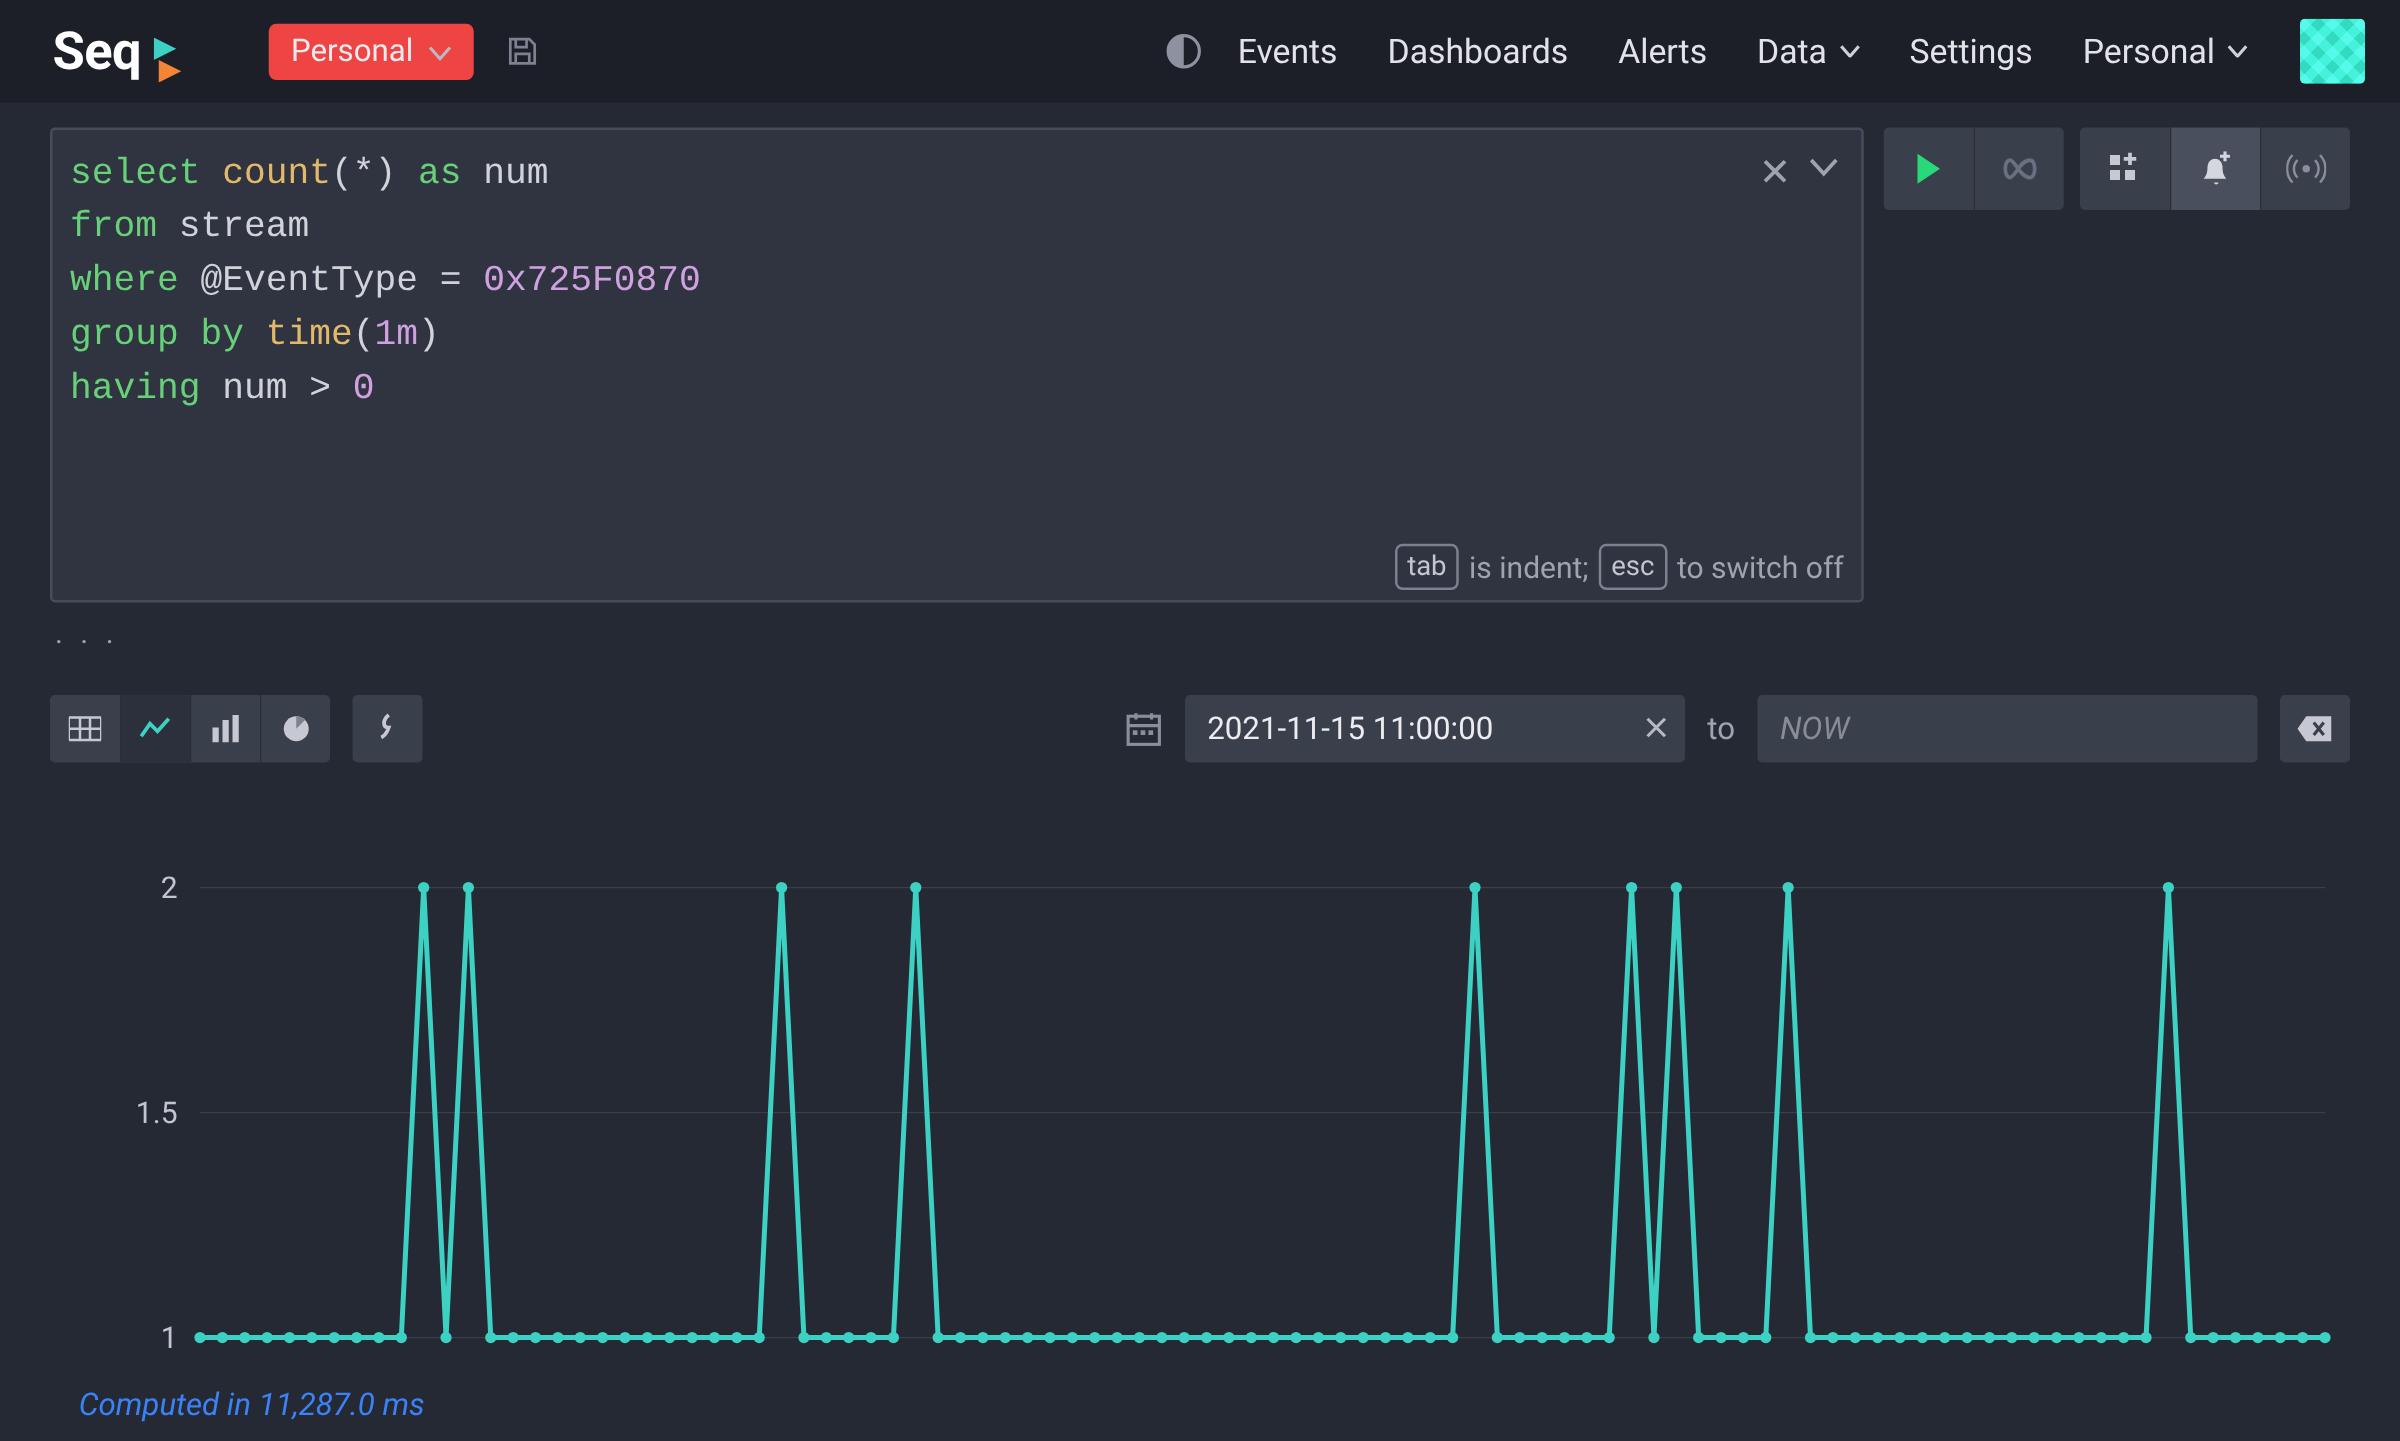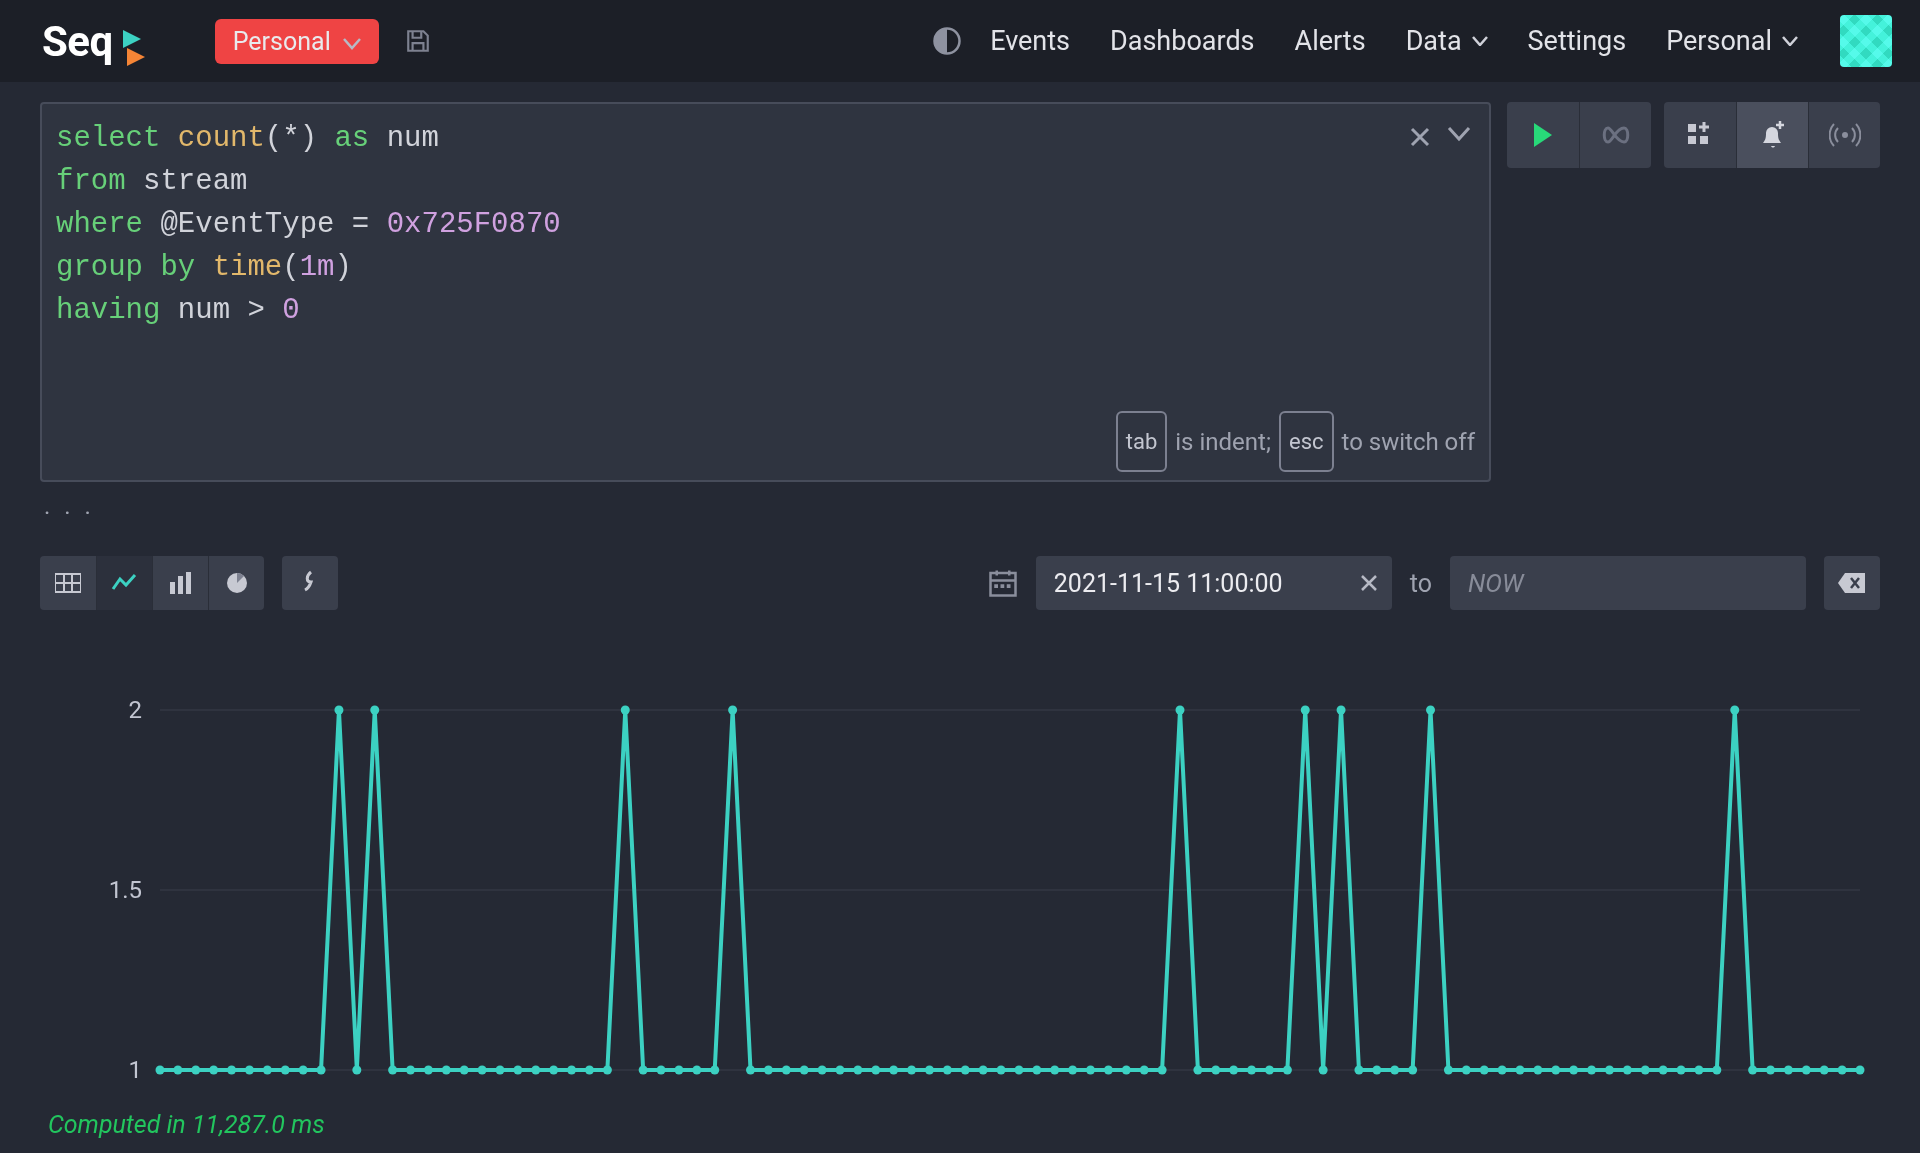--- a/index.html
+++ b/index.html
@@ -104,21 +104,21 @@
     position: absolute; top: 22px; right: 18px;
     display: flex; gap: 16px; color: #9ea2af;
   }
   .editor-hint {
     align-self: flex-end;
     font-size: 24px; color: var(--text-muted);
     display:flex; align-items:center; gap:8px;
   }
   .keycap {
     border: 2px solid #7c8090; border-radius: 6px;
-    padding: 16px 8px; font-size: 22px; color: #c3c6d0;
+    padding: 4px 8px; font-size: 22px; color: #c3c6d0;
   }
 
   .action-bar { display: flex; gap: 13px; }
   .btn-group {
     display: flex; border-radius: 4px; overflow: hidden;
     background: #3a3f4c;
   }
   .icon-btn {
     width: 72px; height: 66px;
     display: flex; align-items: center; justify-content: center;
@@ -143,36 +143,37 @@
     display:flex; align-items:center; justify-content:center;
     cursor:pointer; border-left:1px solid #2a2e38;
   }
   .chart-type-btn:first-child,.quote-btn:first-child{border-left:none;}
   .chart-type-btn.active{background:#2c303c;}
   .toolbar-spacer{flex:1;}
   .cal-icon{width:30px;height:30px;cursor:pointer;}
   .date-input {
     background:#3a3f4c; border-radius:4px; height:54px;
     display:flex; align-items:center; padding:0 14px 0 18px;
-    font-size:25px; color:#ececf0; width:356px; justify-content:space-between;
+    font-size:25px; color:#ececf0; width:400px; justify-content:space-between;
   }
   .to-label{font-size:25px; color:var(--text-muted);}
   .clear-range-btn{
     width:56px;height:54px;background:#3a3f4c;border-radius:4px;
     display:flex;align-items:center;justify-content:center;cursor:pointer;
   }
 
   
   .chart-wrap { margin-top: 30px; position:relative; }
   .chart-svg { display:block; width:100%; }
   .axis-label { fill:#c2c5d1; font-size:24px; }
   .grid-line { stroke:#3a3f4b; stroke-width:1; }
   .status {
     padding:10px 0 14px 8px; font-size:25px; font-style:italic;
-    color:#22c55e;
+    color:#3b82f6;
+    margin-left:15px;
   }
 </style>
 </head>
 <body>
 
 <div class="header">
   <div class="logo">
     <span>Seq</span>
     <span class="logo-mark">
       <svg viewBox="0 0 22 36">

